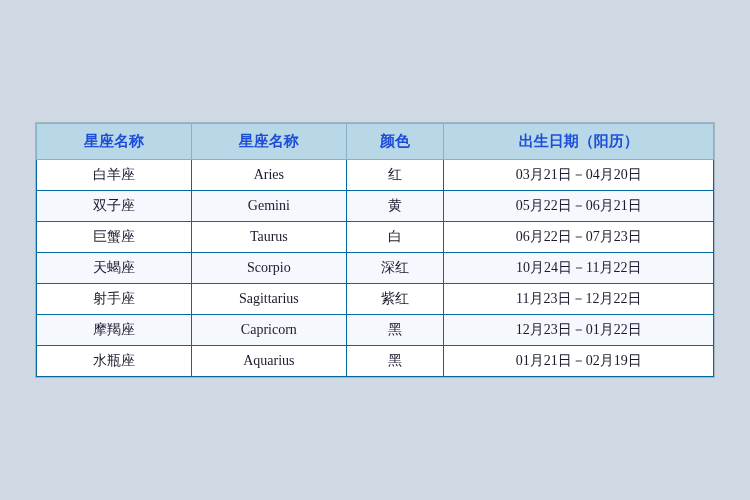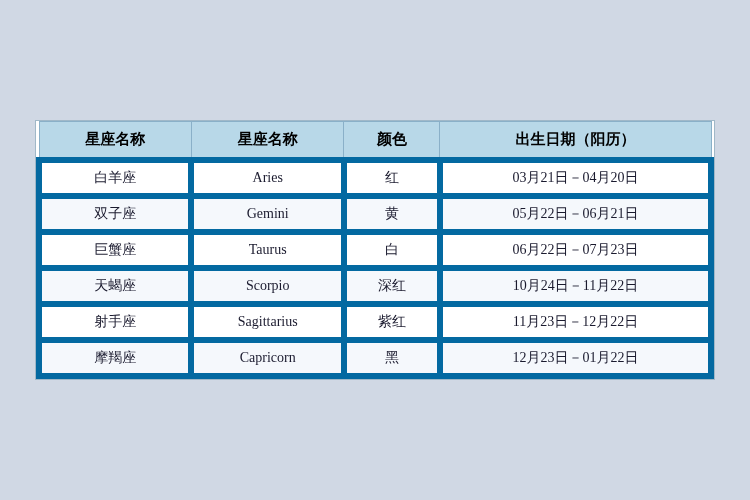--- a/index.html
+++ b/index.html
@@ -20,32 +20,32 @@
       background-color: #ffffff;
       border: 1px solid #a0b8c8;
       width: 680px;
     }
     table {
       width: 100%;
       border-collapse: collapse;
     }
     th {
       background-color: #b8d8e8;
-      color: #000000;
+      color: #1d4ed8;
       font-weight: bold;
       font-size: 15px;
       padding: 8px 10px;
       text-align: center;
       border: 1px solid #8ab0c8;
     }
     td {
       font-size: 14px;
       padding: 6px 6px;
       text-align: center;
-      border: 6px solid #0369a1;
+      border: 1px solid #0369a1;
       color: #1a1a2e;
       background-color: #ffffff;
     }
     tr:nth-child(even) td {
       background-color: #f5f8fc;
     }
     tr:nth-child(odd) td {
       background-color: #ffffff;
     }
   </style>
@@ -92,15 +92,21 @@
           <td>Sagittarius</td>
           <td>紫红</td>
           <td>11月23日－12月22日</td>
         </tr>
         <tr>
           <td>摩羯座</td>
           <td>Capricorn</td>
           <td>黑</td>
           <td>12月23日－01月22日</td>
         </tr>
+        <tr>
+          <td>水瓶座</td>
+          <td>Aquarius</td>
+          <td>黑</td>
+          <td>01月21日－02月19日</td>
+        </tr>
       </tbody>
   </table>
 </div>
 
 </body></html>

